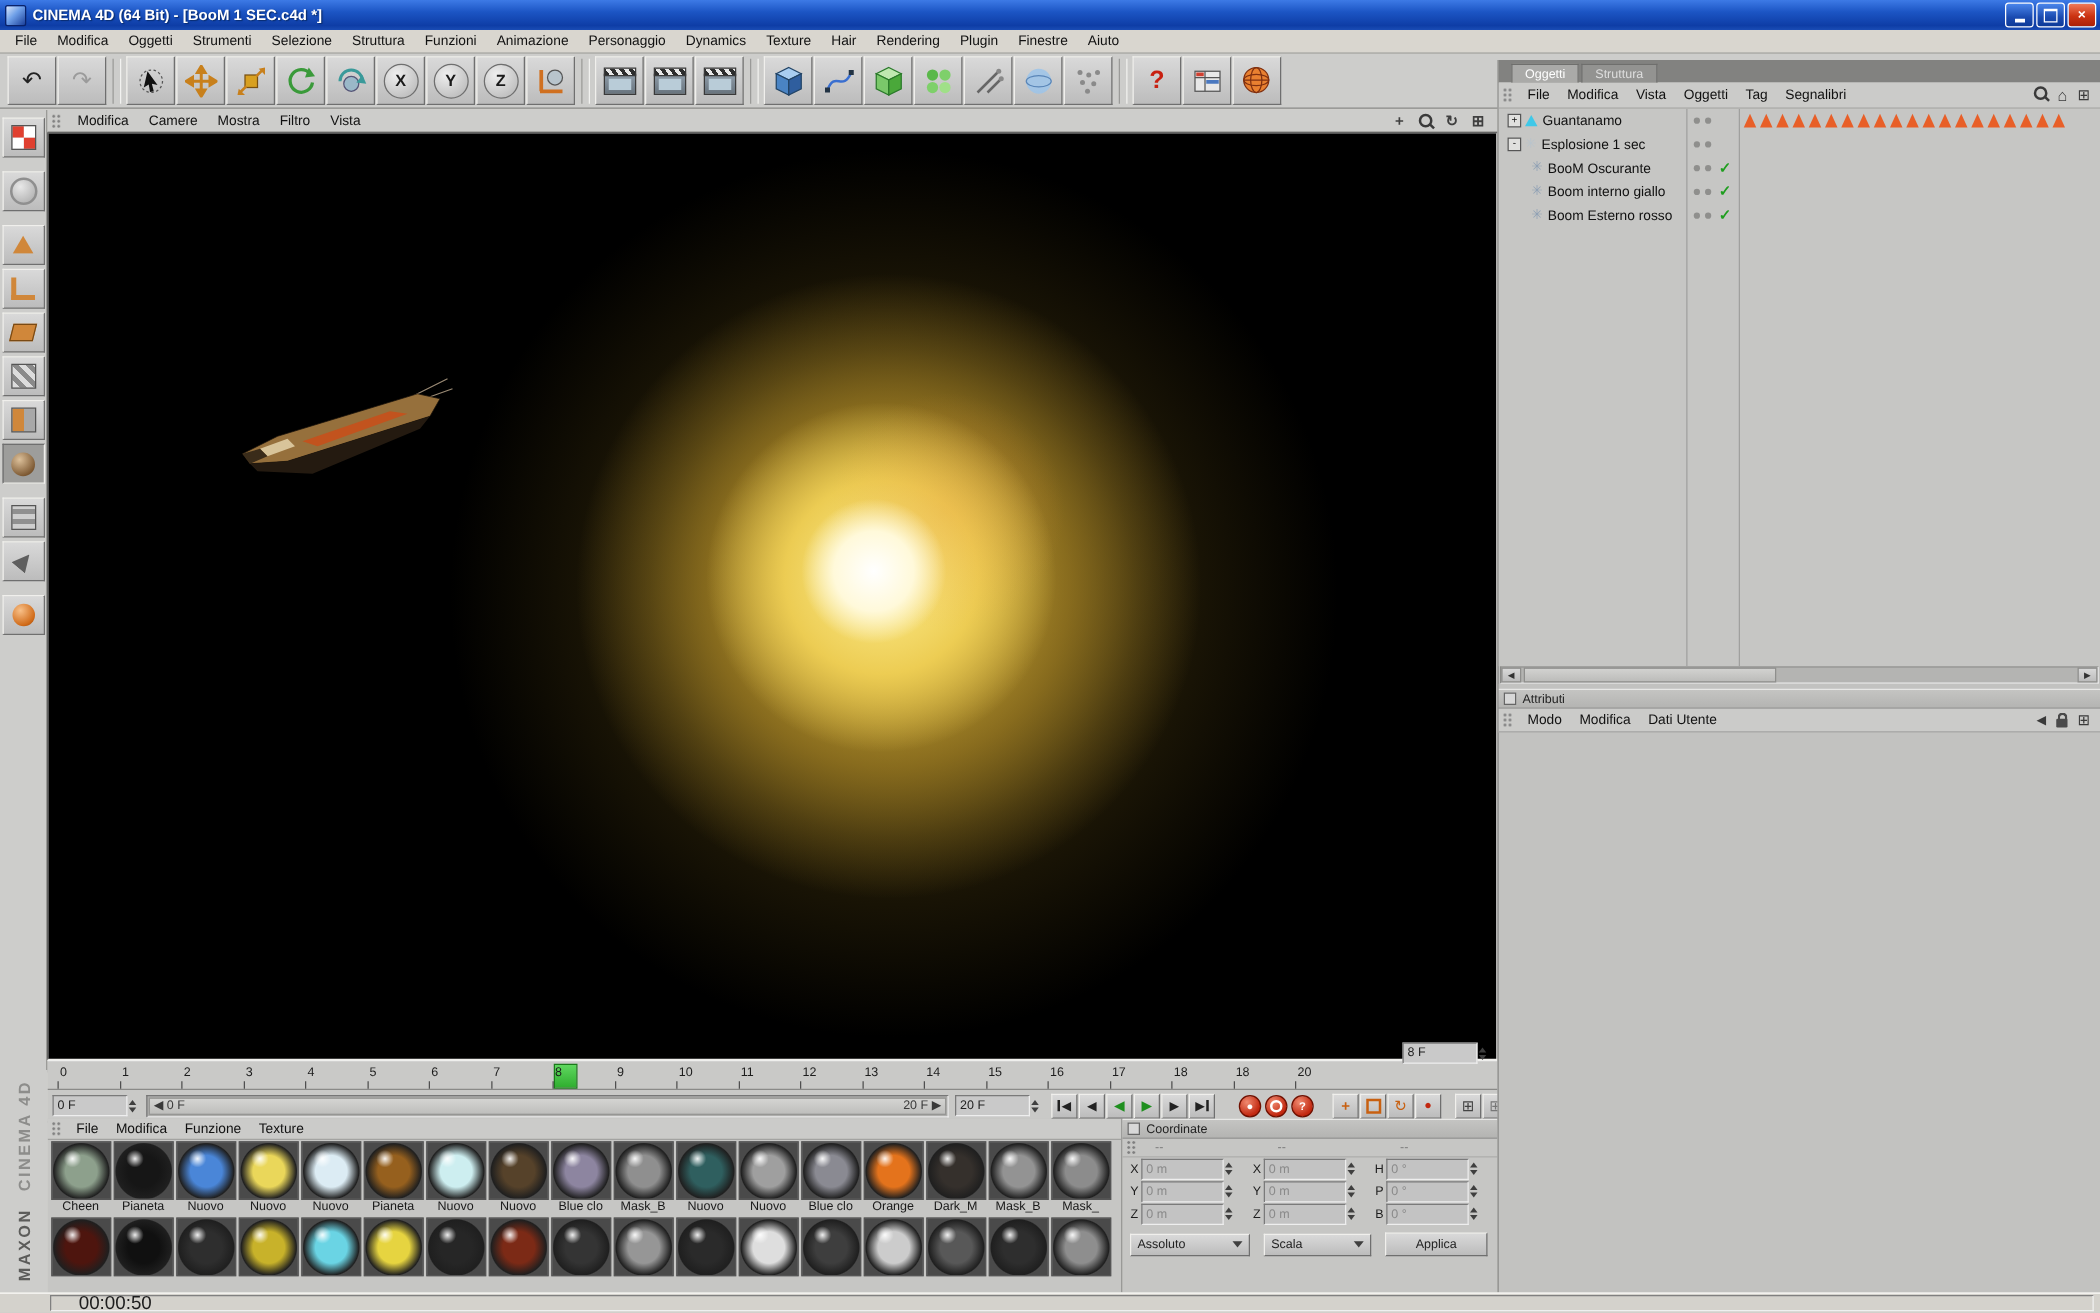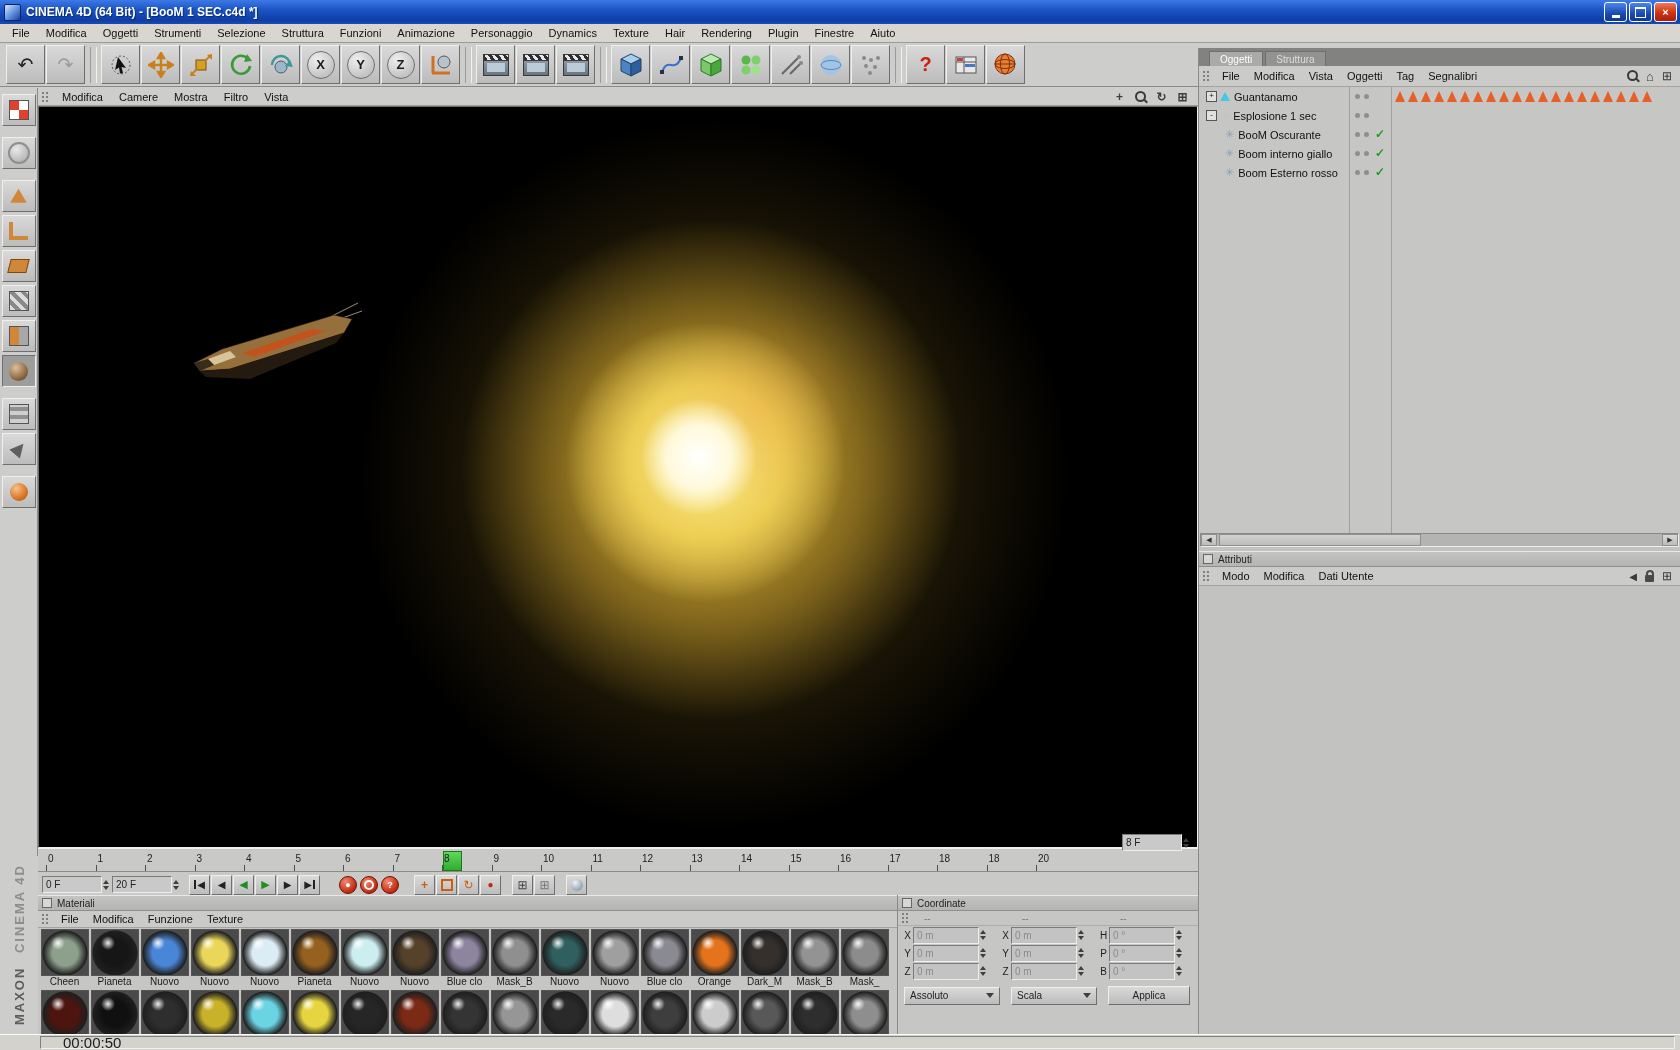--- a/index.html
+++ b/index.html
@@ -547,20 +547,25 @@
   </div>
 
   <div id="rangebar">
     <span class="num-field">
       <span class="field">0 F</span>
       <span class="stepper">
           <b class="up"></b>
           <b class="dn"></b>
         </span>
     </span>
+    <span id="groove">
+      <span class="bar"></span>
+      <span class="gl">◀ <span>0 F</span></span>
+      <span class="gr"><span>20 F</span> ▶</span>
+    </span>
     <span class="num-field">
       <span class="field">20 F</span>
       <span class="stepper">
           <b class="up"></b>
           <b class="dn"></b>
         </span>
     </span>
     <span style="width:6px;flex:none;"></span>
     <span class="trbtn">
         <span class="endbar"></span>
@@ -613,24 +618,20 @@
         <span style="color:#777;">⊞</span>
       </span>
     <span style="width:10px;flex:none;"></span>
     <span class="kbtn">
         <span class="mini-sphere"></span>
       </span>
   </div>
 </div>
 
 <div id="materials-panel">
-  <div class="hdr">
-    <span class="hbox"></span>
-    <span>Materiali</span>
-  </div>
   <div class="mrow">
     <span class="grip"></span>
     <span style="display:flex;align-items:center;">
 
     <span class="mi">File</span>
         <span class="mi">Modifica</span>
         <span class="mi">Funzione</span>
         <span class="mi">Texture</span>
       </span>
   </div>

